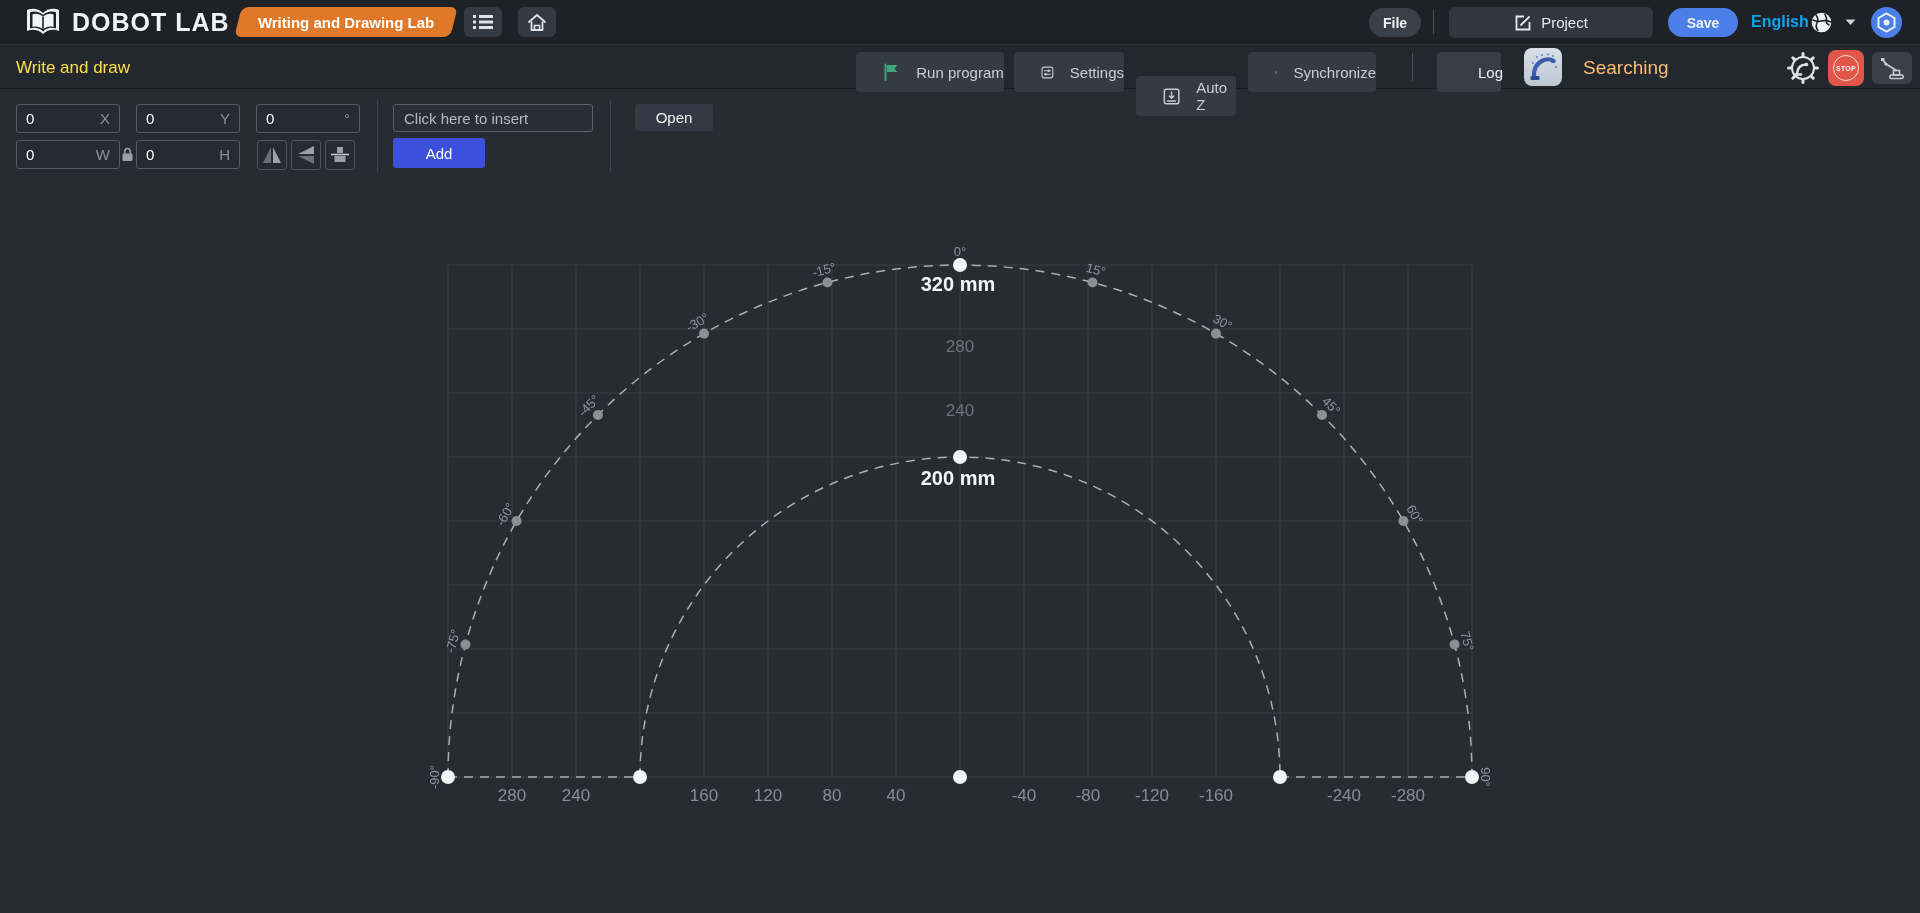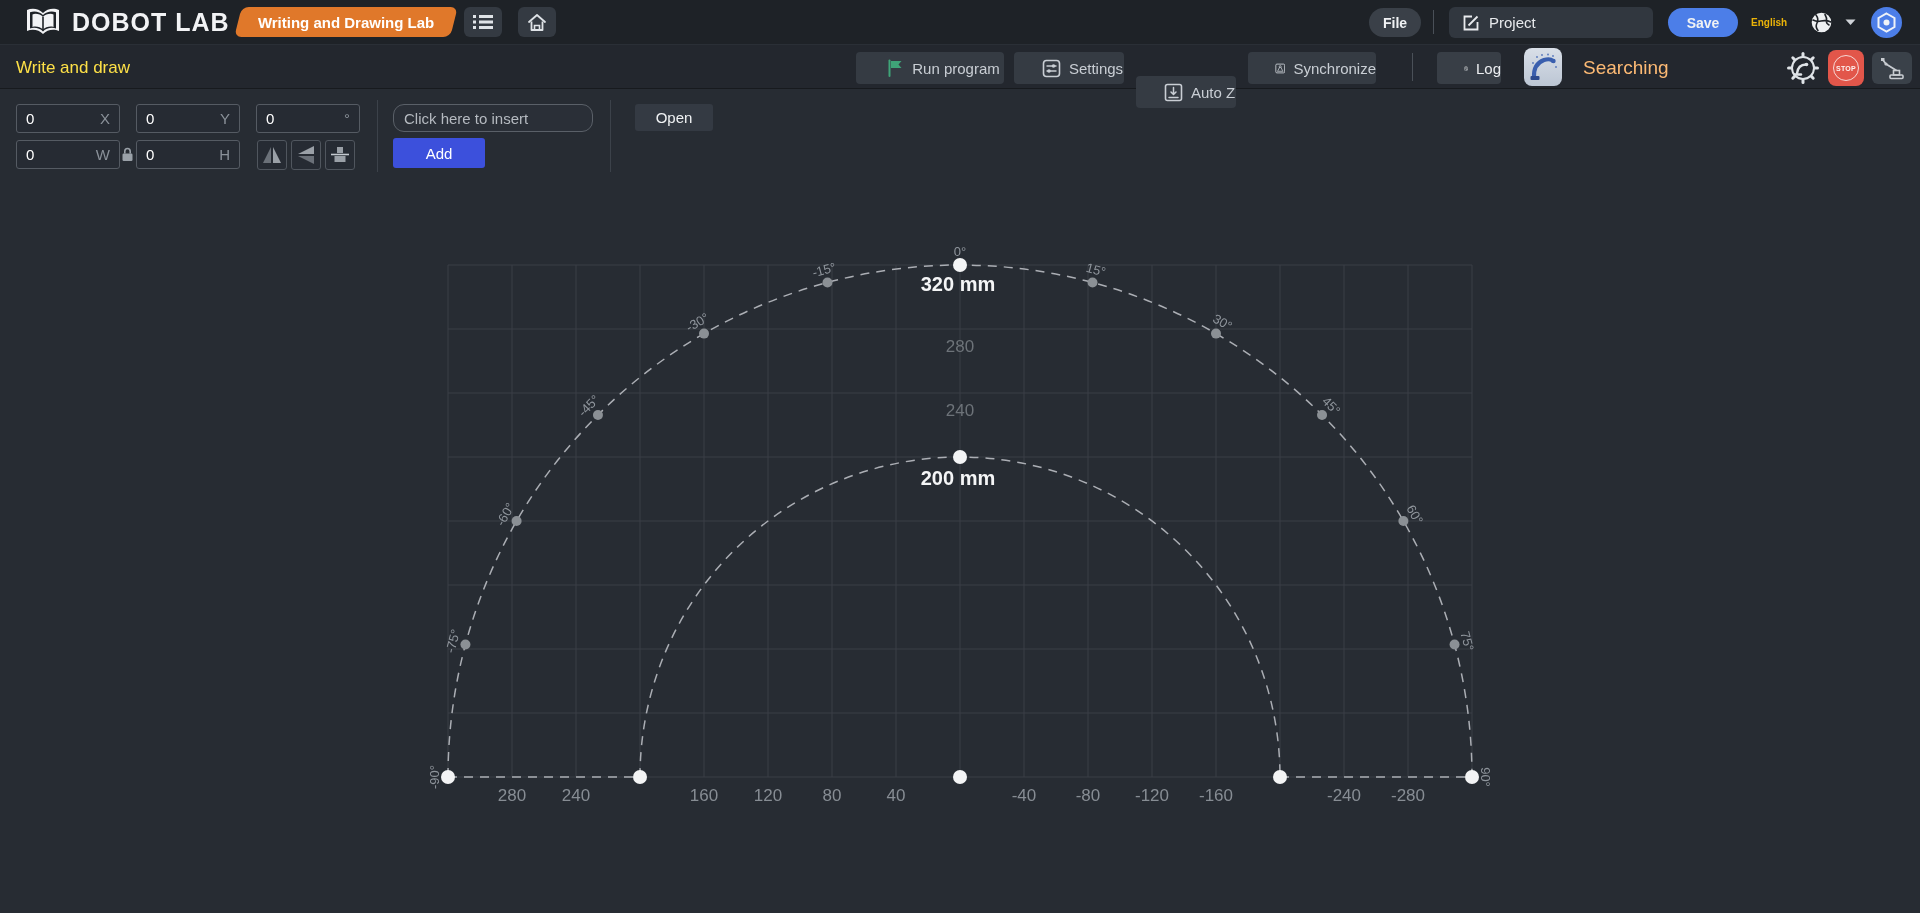--- a/index.html
+++ b/index.html
@@ -13,35 +13,35 @@
   .badge { position:absolute; left:238px; top:7px; height:30px; padding:0 20px; display:flex; align-items:center;
     background:var(--badge-orange); border-radius:7px; transform:skewX(-14deg); }
   .badge span { transform:skewX(14deg); color:#fff; font-size:15px; font-weight:bold; white-space:nowrap; }
   .sq-btn { position:absolute; top:7px; width:38px; height:30px; background:#343a42; border-radius:6px;
     display:flex; align-items:center; justify-content:center; cursor:pointer; }
   .pill { border-radius:15px; display:flex; align-items:center; justify-content:center;
     color:#f0f2f4; font-size:14px; font-weight:bold; cursor:pointer; }
   .file-btn { position:absolute; left:1369px; top:8px; width:52px; height:29px; background:#3a4048; }
   .vsep { position:absolute; width:1px; background:#4a5058; }
   .project-btn { position:absolute; left:1449px; top:7px; width:204px; height:31px; background:#31373f;
-    border-radius:6px; display:flex; align-items:center; gap:9px; padding:0 13px; cursor:pointer; }
+    border-radius:6px; display:flex; align-items:center; gap:9px; padding:0 13px; cursor:pointer;justify-content:center; }
   .project-btn span { color:#e8eaed; font-size:15px; }
   .save-btn { position:absolute; left:1668px; top:8px; width:70px; height:29px; background:var(--accent-blue); }
   .lang { position:absolute; left:1751px; top:0; height:44px; display:flex; align-items:center;
-    color:#eab308; font-size:10px; font-weight:bold; }
+    color:#0ea5e9; font-size:16px; font-weight:bold; }
   .help-btn { position:absolute; left:1871px; top:7px; width:31px; height:31px; border-radius:50%;
     background:var(--accent-blue); display:flex; align-items:center; justify-content:center; cursor:pointer; }
 
   
   .subbar { position:absolute; left:0; top:44px; width:1920px; height:45px; background:#23272e;
     border-top:1px solid #2a2f36; border-bottom:1px solid #171a1e; z-index:25; }
   .page-title { position:absolute; left:16px; top:0; height:45px; display:flex; align-items:center;
     color:#fde047; font-size:17px; }
-  .tool-btn { position:absolute; top:7px; height:32px; background:#353b43; border-radius:4px;
-    display:flex; align-items:center; justify-content:center; gap:8px; color:#c9ced4; font-size:15px; cursor:pointer;padding-left:27px; }
+  .tool-btn { position:absolute; top:7px; height:40px; background:#353b43; border-radius:4px;
+    display:flex; align-items:center; justify-content:center; gap:16px; color:#c9ced4; font-size:15px; cursor:pointer;padding-left:27px; }
   .log-btn { background:#383e46; color:#eceef1; }
   .thumb { position:absolute; left:1524px; top:3px; width:38px; height:38px; border-radius:8px;
     background:linear-gradient(#d9dfe8,#bcc6d4); display:flex; align-items:center; justify-content:center; cursor:pointer; }
   .searching { position:absolute; left:1583px; top:0; height:45px; display:flex; align-items:center;
     color:#fdba74; font-size:19px; }
   .icon-plain { position:absolute; display:flex; align-items:center; justify-content:center; cursor:pointer; }
   .stop-btn { position:absolute; left:1828px; top:5px; width:36px; height:36px; border-radius:8px;
     background:var(--stop-red); display:flex; align-items:center; justify-content:center; cursor:pointer; }
   .stop-circle { width:26px; height:26px; border:1.5px solid #f6d9d6; border-radius:50%;
     display:flex; align-items:center; justify-content:center; color:#fdf3f2; font-size:7px; font-weight:bold; letter-spacing:0.3px; }
@@ -53,21 +53,21 @@
   #workspace-svg { position:absolute; left:0; top:0; }
   .num-input { position:absolute; width:104px; height:29px; background:#262b33; border:1px solid #555b63;
     border-radius:3px; display:flex; align-items:center; }
   .num-input input { flex:1; min-width:0; background:transparent; border:none; outline:none;
     color:#fff; font-size:15px; padding:0 6px 0 9px; font-family:"Liberation Sans",sans-serif; }
   .num-input .suffix { color:#8a9199; font-size:15px; padding-right:9px; }
   .ctl-divider { position:absolute; width:1px; background:#3c424a; }
   .icon-btn { position:absolute; width:30px; height:30px; background:#262b33; border:1px solid #50565e;
     border-radius:3px; display:flex; align-items:center; justify-content:center; cursor:pointer; }
   .insert-input { position:absolute; left:393px; top:15px; width:200px; height:28px; background:#2a2f37;
-    border:1px solid #5a6068; border-radius:11px; color:#fff; font-size:15px; padding:0 10px;
+    border:1px solid #5a6068; border-radius:3px; color:#fff; font-size:15px; padding:0 10px;
     font-family:"Liberation Sans",sans-serif; outline:none; }
   .insert-input::placeholder { color:#b5bac0; opacity:1; }
   .add-btn { position:absolute; left:393px; top:49px; width:92px; height:30px; background:var(--add-blue);
     border:none; border-radius:3px; color:#fff; font-size:15px; cursor:pointer; font-family:"Liberation Sans",sans-serif; }
   .open-btn { position:absolute; left:627px; top:15px; width:78px; height:27px; background:#343a43;
     border:none; border-radius:3px; color:#f0f2f4; font-size:15px; cursor:pointer; font-family:"Liberation Sans",sans-serif;margin-left:8px; }
 </style>
 </head>
 <body>
 

